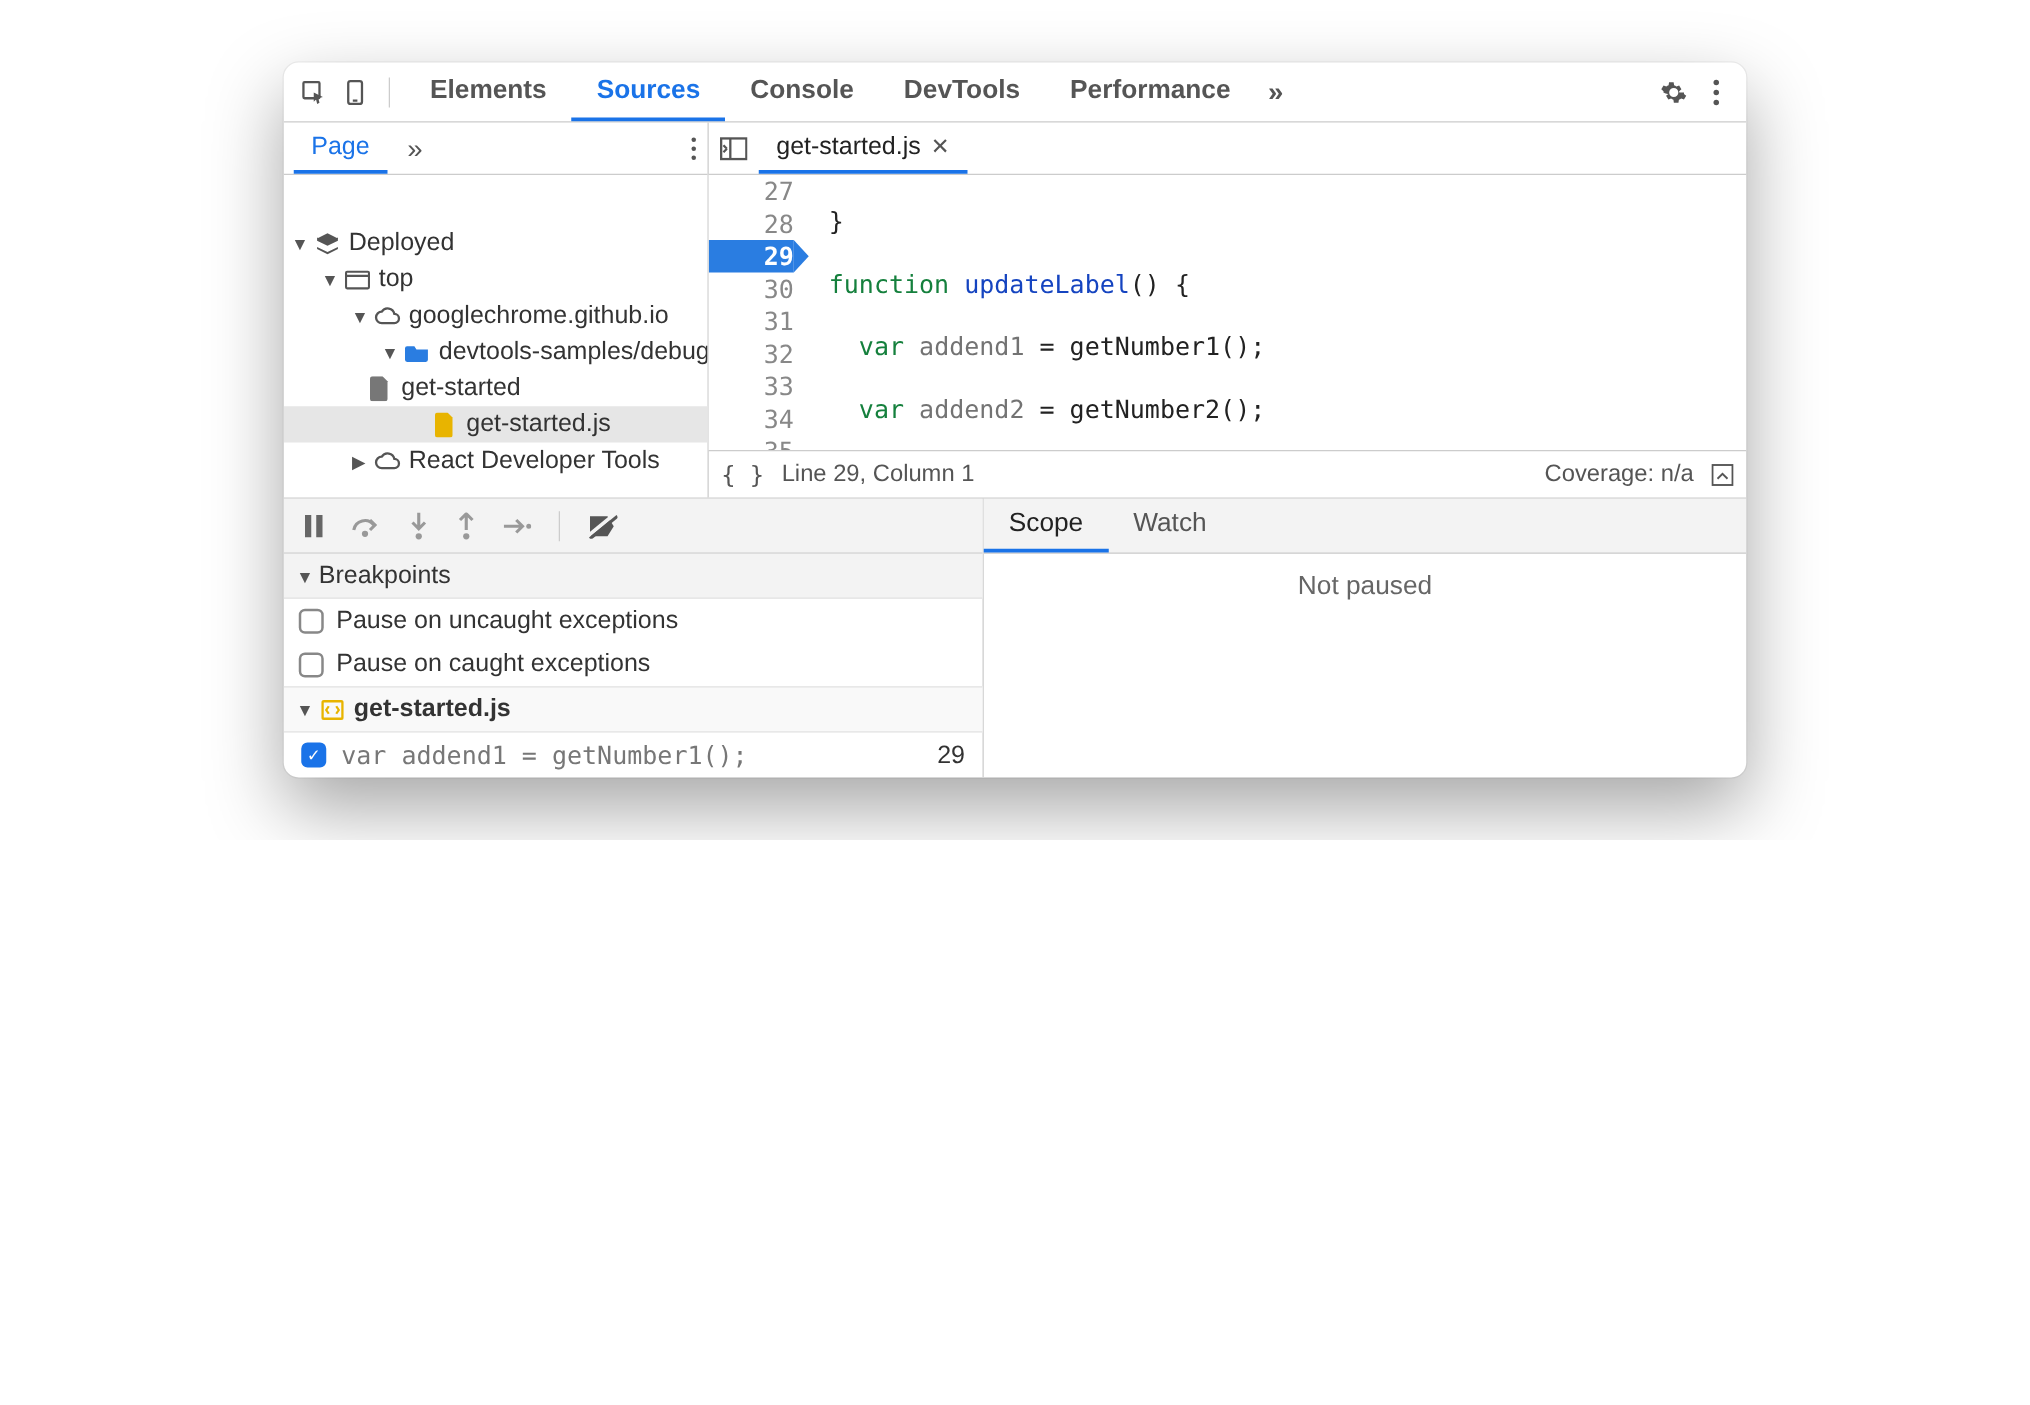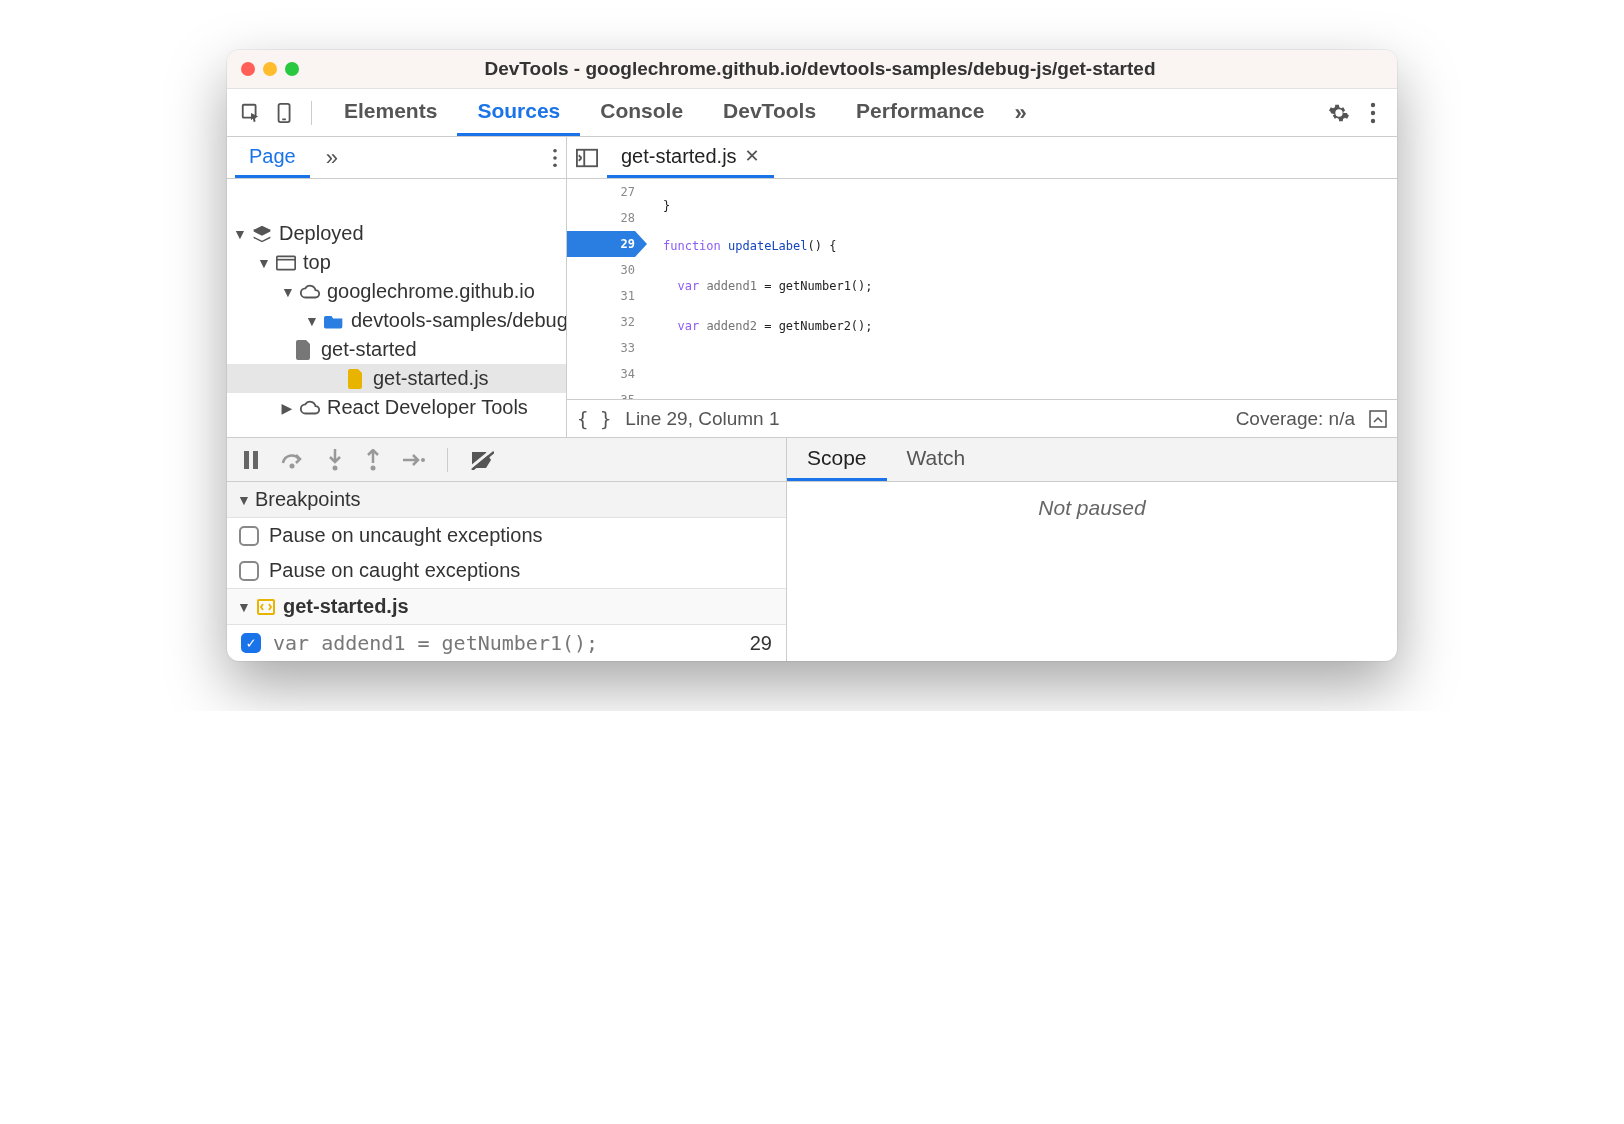--- a/index.html
+++ b/index.html
@@ -68,32 +68,32 @@
   .tree-row { display:flex; align-items:center; gap:6px; padding:3px 6px; white-space:nowrap; overflow:hidden;}
   .tree-row.selected { background:#e6e6e6; }
   .tw { display:inline-block; width:12px; text-align:center; color:#555; font-size:14px;}
   .icon-slot { width:22px; height:22px; display:inline-flex; align-items:center; justify-content:center; flex-shrink:0;}
   
   .editor { flex:1; display:flex; flex-direction:column; min-width:0;}
   .file-tabs { display:flex; align-items:center; border-bottom:1px solid #ccc; height:42px; padding:0 6px; gap:6px;}
   .ft-icon { width:28px; display:flex; align-items:center; justify-content:center; color:#555;}
   .file-tab { display:flex; align-items:center; gap:8px; padding:0 14px; height:100%; border-bottom:3px solid #1a73e8; color:#222;}
   .file-tab .x { color:#555; font-size:18px; }
-  .code-area { flex:1; display:flex; font-family: Menlo, Consolas, monospace; font-size:12px; overflow:hidden; background:#fff;}
+  .code-area { flex:1; display:flex; font-family: Menlo, Consolas, monospace; font-size:20px; overflow:hidden; background:#fff;}
   .gutter { width:78px; text-align:right; background:#fff; color:#888; padding-right:10px; }
   .gutter .ln { height:26px; line-height:26px; position:relative;}
   .gutter .ln.bp { background:#2a7de1; color:#fff; font-weight:600; }
   .gutter .ln.bp::after {
     content:''; position:absolute; right:-12px; top:0; width:0;height:0;
     border-top:13px solid transparent; border-bottom:13px solid transparent;
     border-left:12px solid #2a7de1;
   }
   .code { flex:1; padding-left:18px; white-space: pre; color:#222; overflow:hidden;}
   .code .line { height:26px; line-height:26px;}
-  .kw { color:#8b5cf6; }
+  .kw { color:#15803d; }
   .fn { color:#1544c0; }
   .var { color:#737373; }
   .statusbar { border-top:1px solid #ccc; display:flex; align-items:center; height:38px; padding:0 10px; font-size:19px; color:#555; gap:14px;}
   .statusbar .right { margin-left:auto; display:flex; align-items:center; gap:14px;}
   
   .debugger { border-top:1px solid #ccc; }
   .debug-toolbar { display:flex; align-items:center; gap:22px; padding:6px 16px; background:#f3f3f3; border-bottom:1px solid #ccc; color:#888; height:44px;}
   .debug-toolbar .sep { width:1px; height:24px; background:#ccc; }
   .debug-body { display:flex; }
   .debug-left { width:560px; border-right:1px solid #ccc; }
@@ -101,36 +101,28 @@
   .section-hdr { background:#f3f3f3; border-bottom:1px solid #e2e2e2; padding:6px 10px; display:flex; align-items:center; gap:6px; font-size:20px;}
   .cb-row { display:flex; align-items:center; gap:10px; padding:6px 12px; font-size:20px;}
   .cb { width:20px; height:20px; border:2px solid #888; border-radius:5px; display:inline-flex; align-items:center; justify-content:center; flex-shrink:0;}
   .cb.checked { background:#1a73e8; border-color:#1a73e8; color:#fff; font-size:15px; font-weight:700;}
   .bp-file-row { display:flex; align-items:center; gap:8px; padding:6px 10px; font-size:20px; font-weight:600; background:#f9f9f9; border-top:1px solid #e2e2e2; border-bottom:1px solid #e2e2e2;}
   .bp-code-row { display:flex; align-items:center; padding:6px 14px; font-family: Menlo, Consolas, monospace; font-size:20px; gap:12px;}
   .bp-code-row .lnno { margin-left:auto; color:#333; font-family: -apple-system, Arial;}
   .scope-tabs { display:flex; border-bottom:1px solid #ccc; background:#f3f3f3; height:44px; align-items:stretch;}
   .scope-tab { padding:0 20px; display:flex; align-items:center; color:#555; font-size:21px; border-bottom:3px solid transparent;}
   .scope-tab.active { color:#222; border-bottom-color:#1a73e8; }
-  .not-paused { text-align:center; font-style:italic; color:#666; padding:14px; font-size:21px;}
+  .not-paused { text-align:center; color:#666; padding:14px; font-size:21px;}
   svg { display:block; }
 </style>
 </head>
 <body>
 
 <div class="window">
 
-  <div class="titlebar">
-    <div class="traffic">
-      <div class="dot red"></div>
-      <div class="dot yellow"></div>
-      <div class="dot green"></div>
-    </div>
-    <div class="title">DevTools - googlechrome.github.io/devtools-samples/debug-js/get-started</div>
-  </div>
 
   <div class="toolbar">
     <div class="iconbtn">
       <svg width="22" height="22" viewBox="0 0 24 24" fill="none" stroke="#555" stroke-width="2">
           <rect x="3" y="3" width="14" height="14" rx="1"></rect>
           <path d="M12 12 L20 16 L16 17 L17 21 L15 22 L14 18 L12 20 Z" fill="#555" stroke="none"></path>
         </svg>
     </div>
     <div class="iconbtn">
       <svg width="22" height="22" viewBox="0 0 24 24" fill="none" stroke="#555" stroke-width="2">

